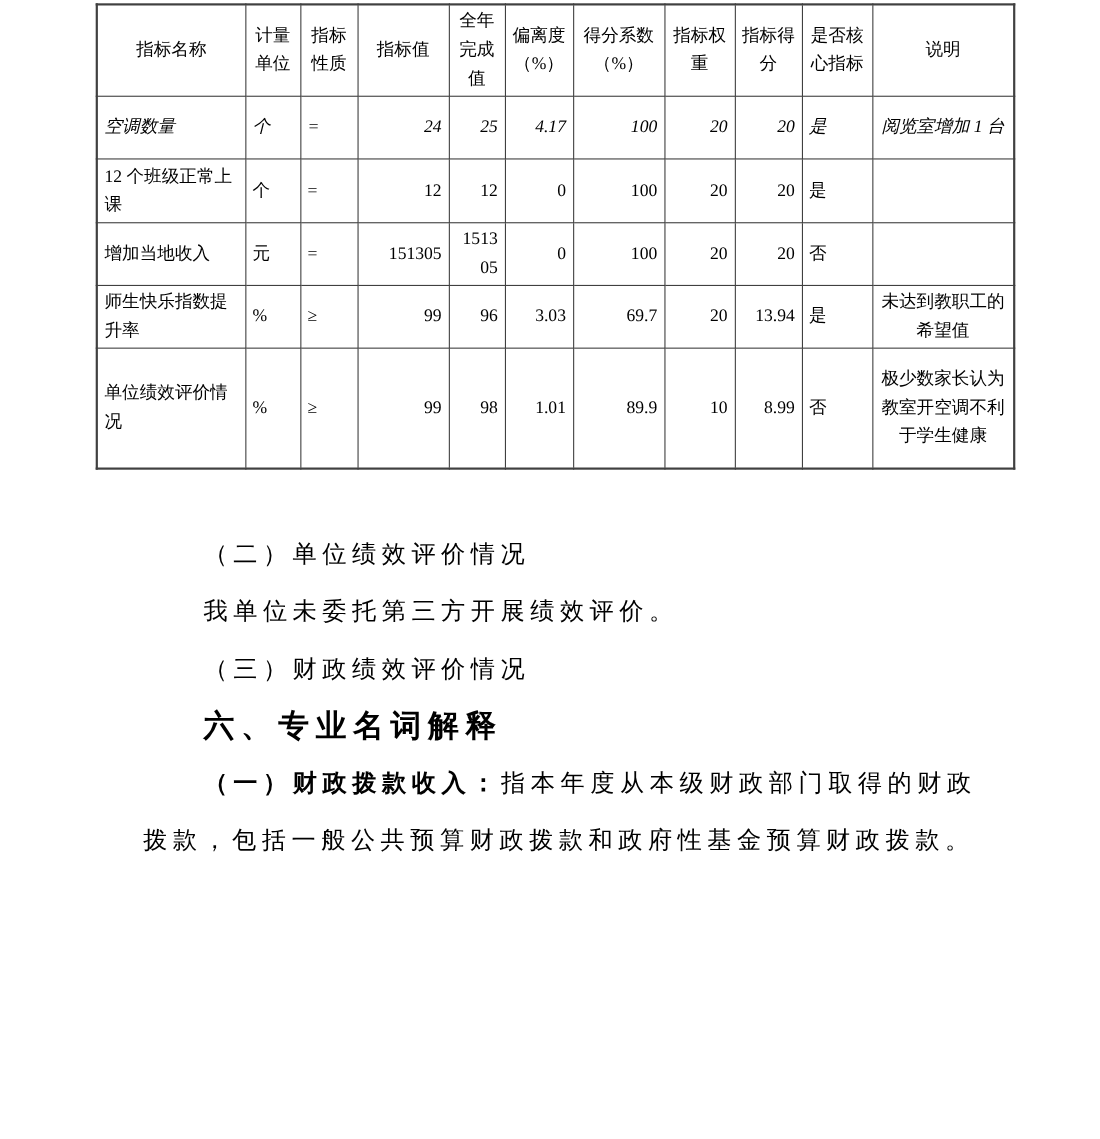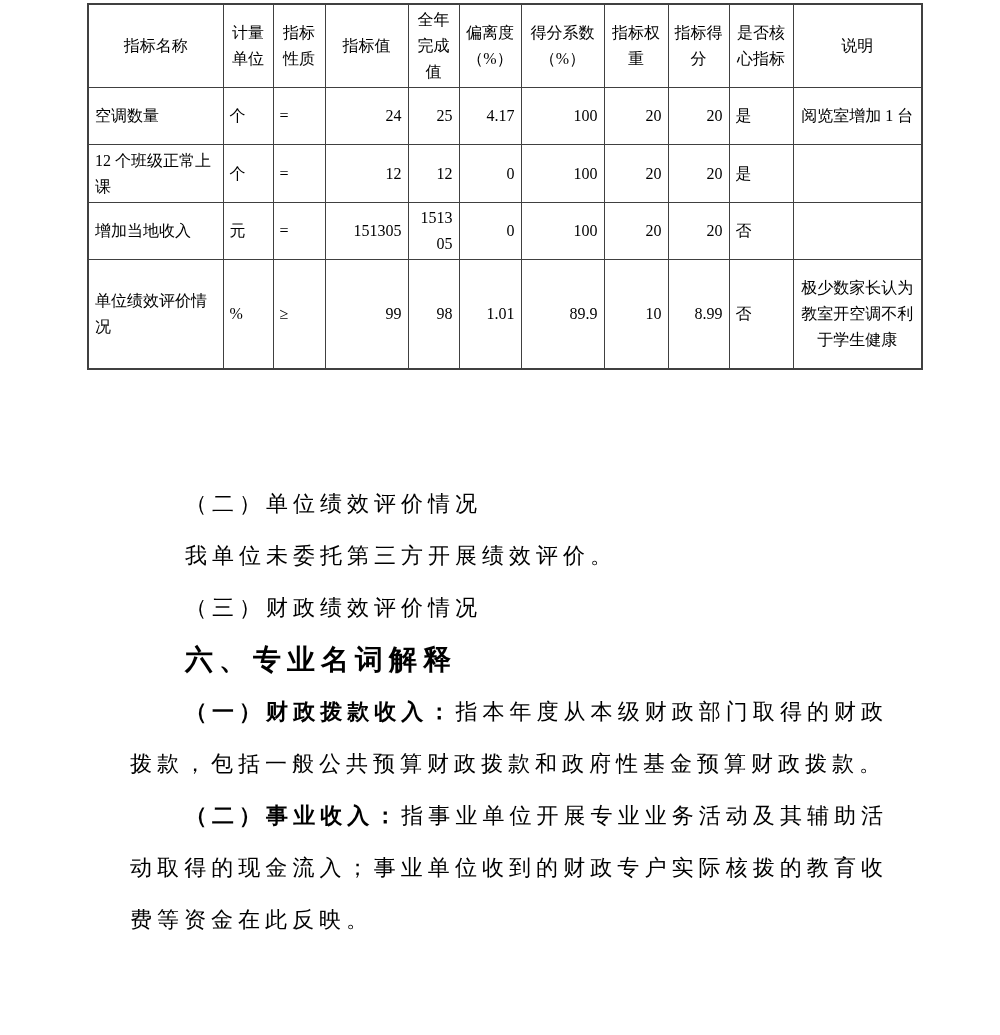--- a/index.html
+++ b/index.html
@@ -19,21 +19,21 @@
     border:2px solid #404040;
   }
   table.indicators th, table.indicators td {
     border:1px solid #404040;
     vertical-align:middle;
     padding:2px 6px;
     overflow:hidden;
     font-weight:normal;
   }
   table.indicators thead tr { height:79px; }
-  tr.r1 { height:57px; }
+  tr.r1 { height:57px;font-style:italic; }
   tr.r2 { height:58px;margin-left:8px; }
   tr.r3 { height:56px;border-radius:15px; }
   tr.r4 { height:57px; }
   tr.r5 { height:109px; }
   table.indicators th { text-align:center; padding:2px 2px; }
   td.c-name   { text-align:left;  padding:2px 5px; }
   td.c-unit   { text-align:left;  padding:2px 5px; }
   td.c-nature { text-align:left;  padding:2px 5px; }
   td.c-num    { text-align:right; padding:2px 7px 2px 2px; word-break:break-all; }
   td.c-compl  { text-align:right; padding:2px 6px; word-break:break-all; }
@@ -120,20 +120,33 @@
         <td class="c-nature">=</td>
         <td class="c-num">151305</td>
         <td class="c-compl">151305</td>
         <td class="c-num">0</td>
         <td class="c-num">100</td>
         <td class="c-num">20</td>
         <td class="c-num">20</td>
         <td class="c-core">否</td>
         <td class="c-note"></td>
       </tr>
+      <tr class="r4">
+        <td class="c-name">师生快乐指数提升率</td>
+        <td class="c-unit">%</td>
+        <td class="c-nature">≥</td>
+        <td class="c-num">99</td>
+        <td class="c-compl">96</td>
+        <td class="c-num">3.03</td>
+        <td class="c-num">69.7</td>
+        <td class="c-num">20</td>
+        <td class="c-num">13.94</td>
+        <td class="c-core">是</td>
+        <td class="c-note">未达到教职工的希望值</td>
+      </tr>
       <tr class="r5">
         <td class="c-name">单位绩效评价情况</td>
         <td class="c-unit">%</td>
         <td class="c-nature">≥</td>
         <td class="c-num">99</td>
         <td class="c-compl">98</td>
         <td class="c-num">1.01</td>
         <td class="c-num">89.9</td>
         <td class="c-num">10</td>
         <td class="c-num">8.99</td>
@@ -142,16 +155,15 @@
       </tr>
     </tbody>
   </table>
 
   <div class="text-block">
     <p>（二）单位绩效评价情况</p>
     <p>我单位未委托第三方开展绩效评价。</p>
     <p>（三）财政绩效评价情况</p>
     <p class="heading-six">六、专业名词解释</p>
     <p><span class="lead">（一）财政拨款收入：</span><span>指本年度从本级财政部门取得的财政拨款，包括一般公共预算财政拨款和政府性基金预算财政拨款。</span></p>
-    <p><span class="lead">（二）事业收入：</span><span>指事业单位开展专业业务活动及其辅助活动取得的现金流入；事业单位收到的财政专户实际核拨的教育收费等资金在此反映。</span></p>
   </div>
 
 </div>
 
 </body></html>

